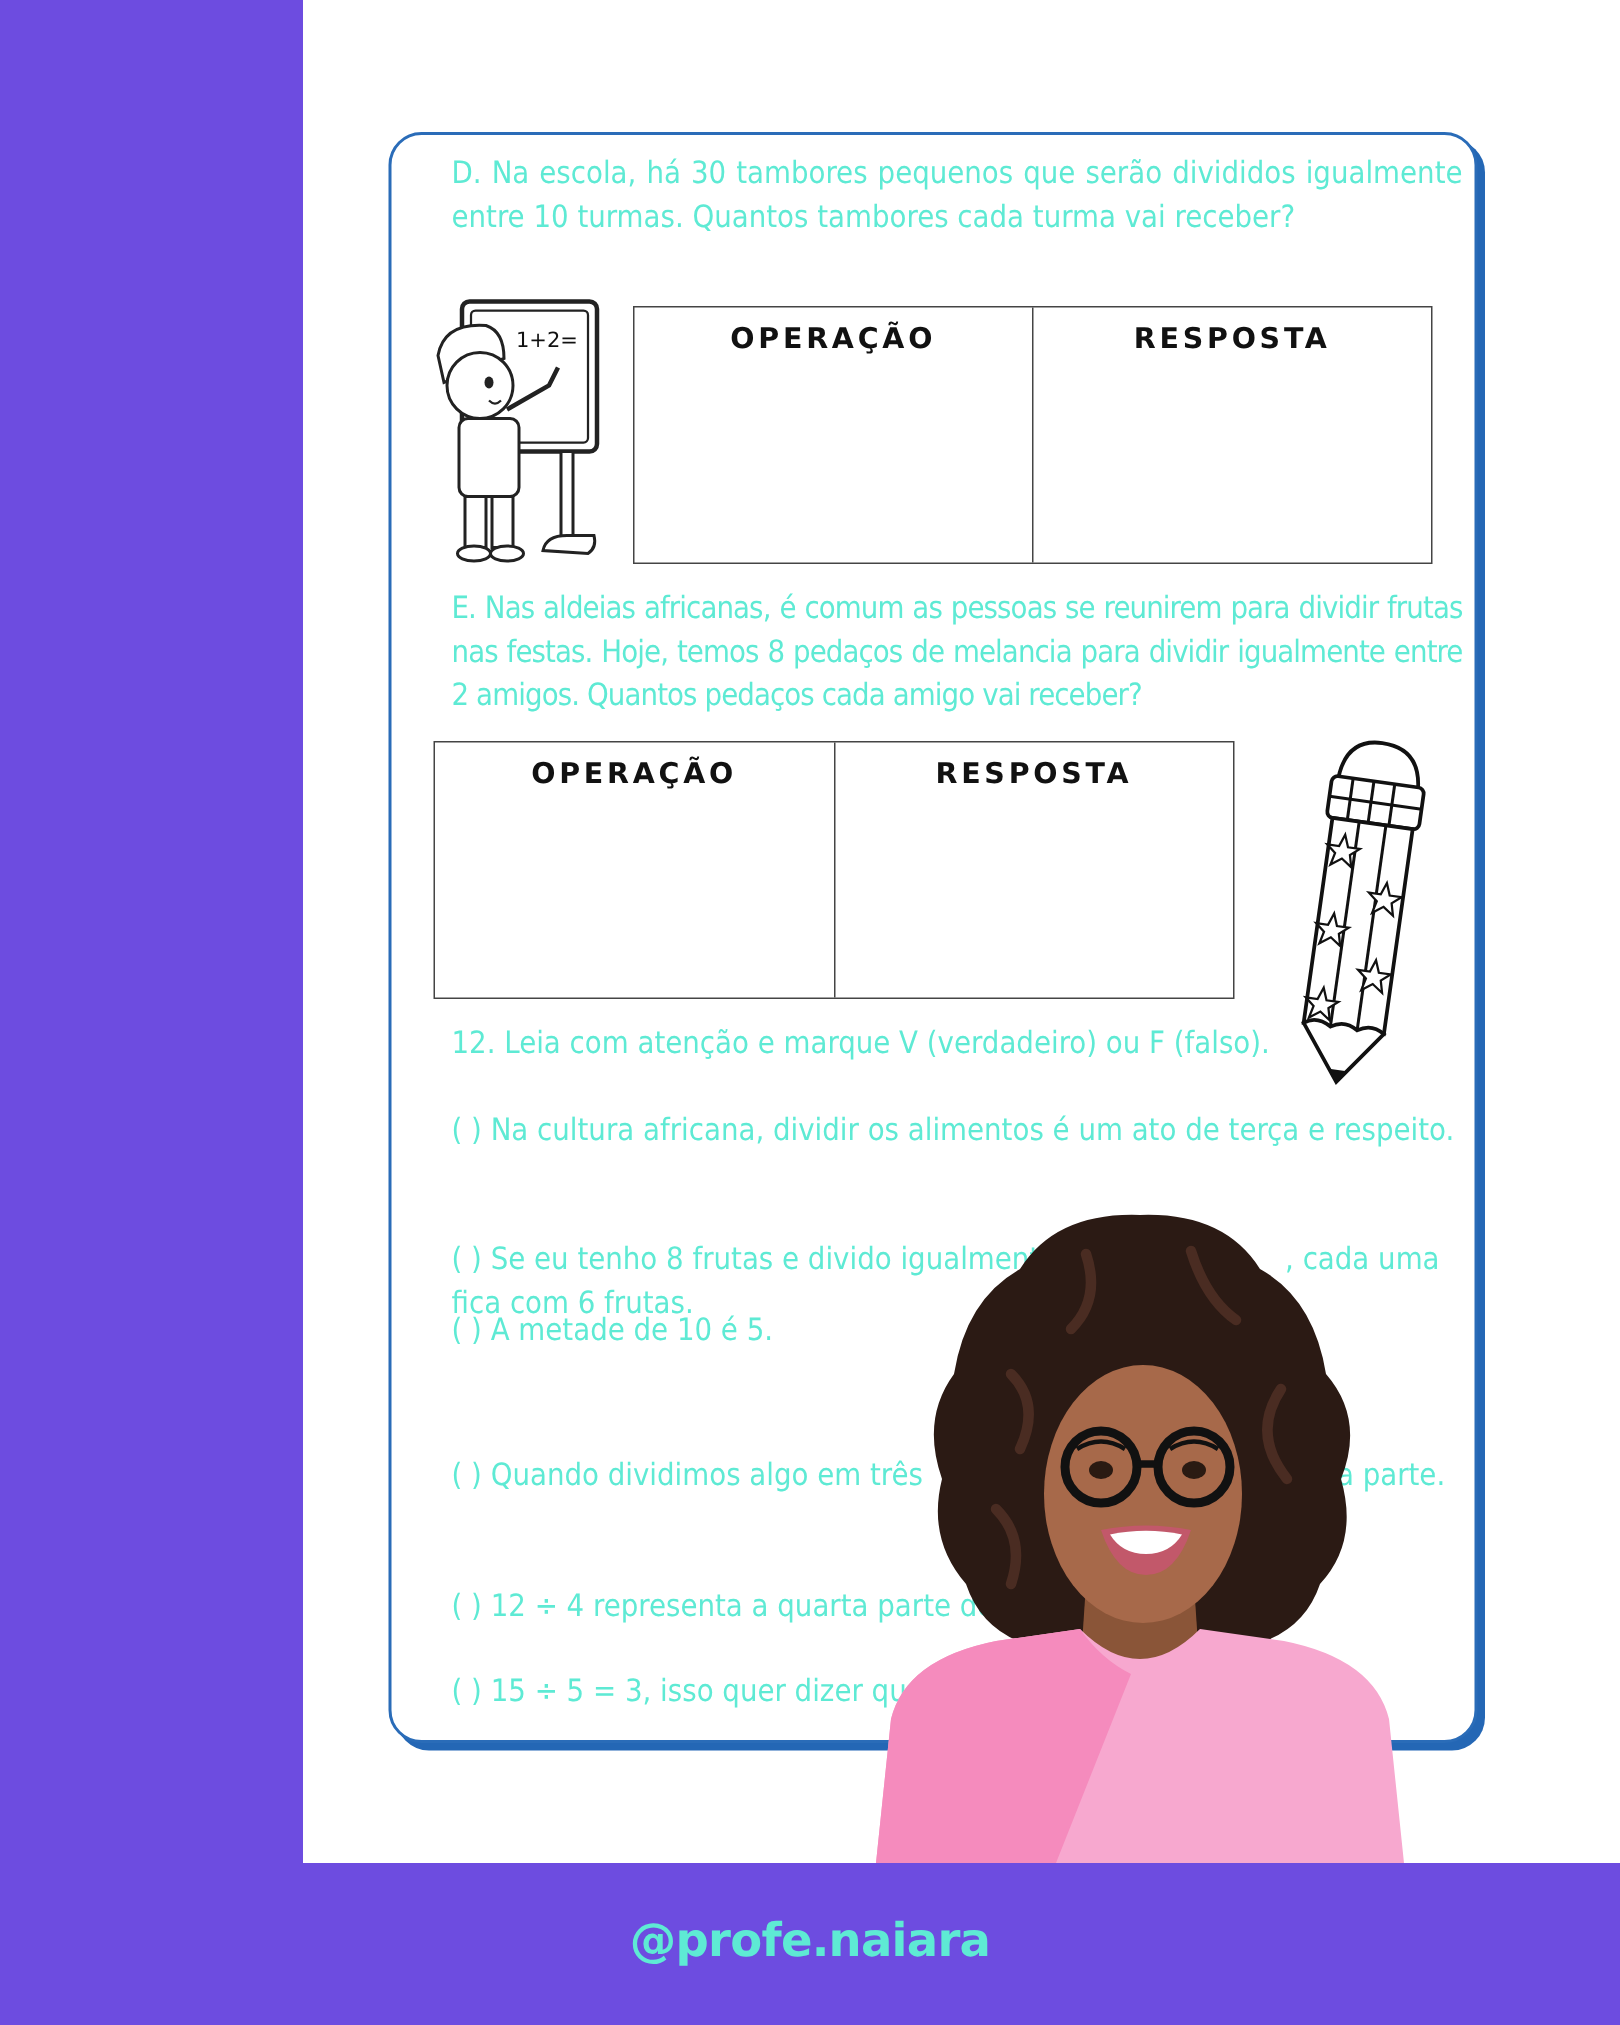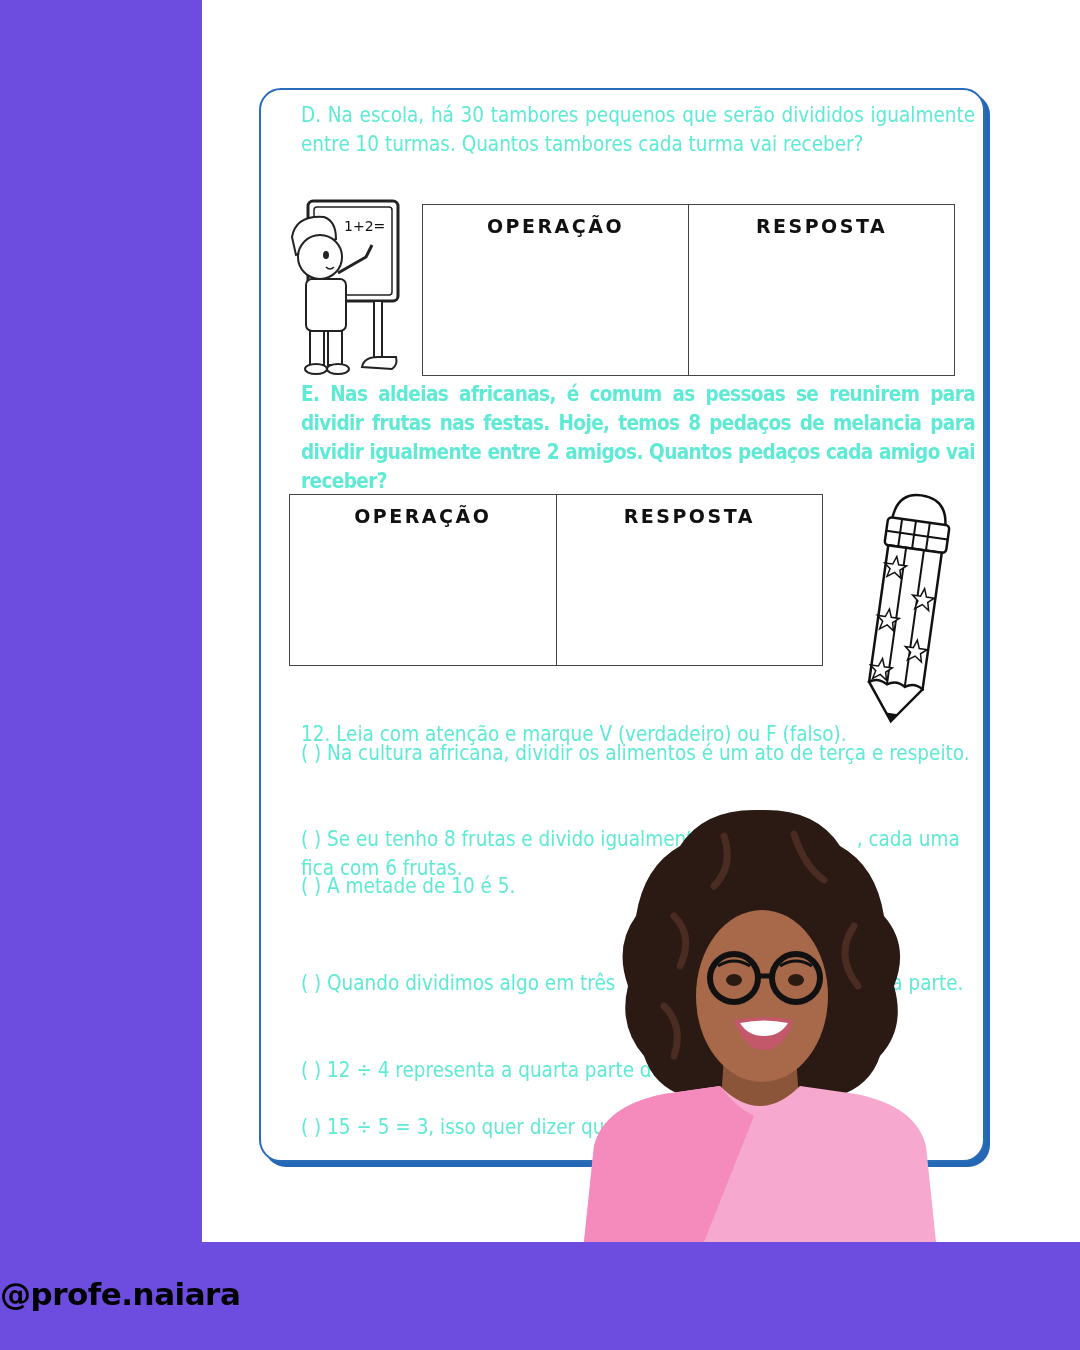--- a/index.html
+++ b/index.html
@@ -10,23 +10,23 @@
   }
   .page {
     position:absolute; left:202px; top:0; width:878px; height:1242px;
     background:#ffffff;
   }
   .footer {
     position:absolute; left:0; top:1242px; width:1080px; height:108px;
     background:#6d4ce0;
   }
   .handle {
-    position:absolute; left:0; right:0; top:1276px; text-align:left;
+    position:absolute; left:0; right:0; top:1276px; text-align:center;
     font-family:"DejaVu Sans","Liberation Sans",sans-serif;
-    font-weight:bold; font-size:31px; color:#000000; letter-spacing:-0.5px;
+    font-weight:bold; font-size:31px; color:#5eead4; letter-spacing:-0.5px;
   }
   .card {
     position:absolute; left:259px; top:88px; width:726px; height:1074px;
     border:2px solid #2a6cb8; border-radius:22px;
     box-shadow:5px 5px 0 0 #2467b5;
     background:#fff; box-sizing:border-box;
   }
   .para {
     position:absolute; left:289px; width:674px;
     font-size:20.5px; line-height:29px; color:#5eead4;
@@ -80,21 +80,21 @@
 
 <div class="grid" style="left:422px; top:204px; width:533px; height:172px;">
   <div class="cell">
     <div class="head">OPERAÇÃO</div>
   </div>
   <div class="cell">
     <div class="head">RESPOSTA</div>
   </div>
 </div>
 
-<div class="para tight" style="top:380px;font-weight:bold;">E. Nas aldeias africanas, é comum as pessoas se reunirem para dividir frutas nas festas. Hoje, temos 8 pedaços de melancia para dividir igualmente entre 2 amigos. Quantos pedaços cada amigo vai receber?</div>
+<div class="para tight" style="top:391px;">E. Nas aldeias africanas, é comum as pessoas se reunirem para dividir frutas nas festas. Hoje, temos 8 pedaços de melancia para dividir igualmente entre 2 amigos. Quantos pedaços cada amigo vai receber?</div>
 
 <div class="grid" style="left:289px; top:494px; width:534px; height:172px;">
   <div class="cell">
     <div class="head">OPERAÇÃO</div>
   </div>
   <div class="cell">
     <div class="head">RESPOSTA</div>
   </div>
 </div>
 
@@ -114,21 +114,21 @@
       <polygon points="70,100 73,108 81,108 75,113 77,121 70,116 63,121 65,113 59,108 67,108"></polygon>
       <polygon points="38,125 41,133 49,133 43,138 45,146 38,141 31,146 33,138 27,133 35,133"></polygon>
       <polygon points="70,152 73,160 81,160 75,165 77,173 70,168 63,173 65,165 59,160 67,160"></polygon>
       <polygon points="38,175 41,183 49,183 43,188 45,196 38,191 31,196 33,188 27,183 35,183"></polygon>
     </g>
     <path d="M28 200 Q36 194 46 200 Q55 194 64 200 Q73 194 82 200 L55 236 Z" fill="#fff" stroke="#111" stroke-width="2.5"></path>
     <path d="M49 228 L61 228 L55 236 Z" fill="#111"></path>
   </g>
 </svg>
 
-<div class="para" style="top:720px; text-align:left;">12. Leia com atenção e marque V (verdadeiro) ou F (falso).</div>
+<div class="para" style="top:681px; text-align:left;">12. Leia com atenção e marque V (verdadeiro) ou F (falso).</div>
 
 <div class="para" style="top:739px;">( ) Na cultura africana, dividir os alimentos é um ato de terça e respeito.</div>
 <div class="para" style="top:825px; white-space:pre-wrap; text-align:left;">( ) Se eu tenho 8 frutas e divido igualmente e                       , cada uma fica com 6 frutas.</div>
 <div class="para" style="top:872px;">( ) A metade de 10 é 5.</div>
 <div class="para" style="top:969px; white-space:pre-wrap; text-align:left;">( ) Quando dividimos algo em três                                         terça parte.</div>
 <div class="para" style="top:1056px;">( ) 12 ÷ 4 representa a quarta parte de 12.</div>
 <div class="para" style="top:1113px;">( ) 15 ÷ 5 = 3, isso quer dizer que 3 é</div>
 
 <svg class="teacher" viewBox="0 0 352 436">
 

